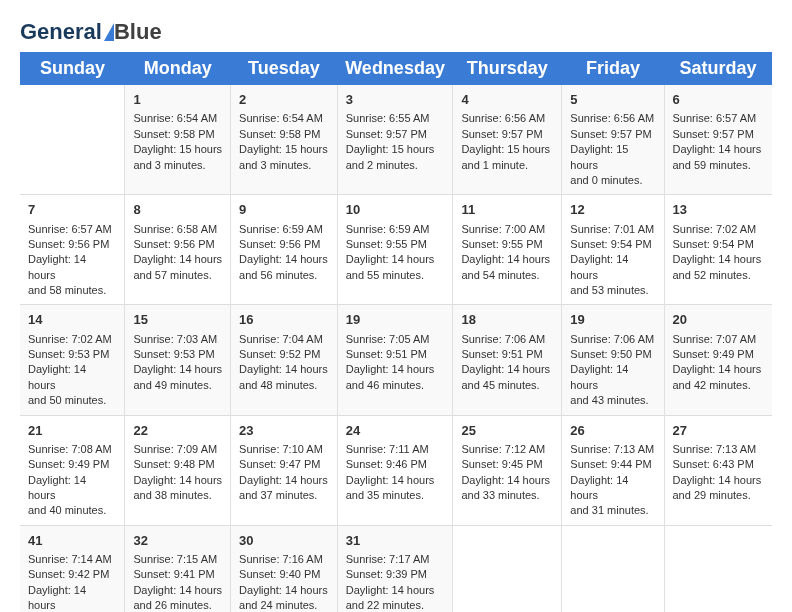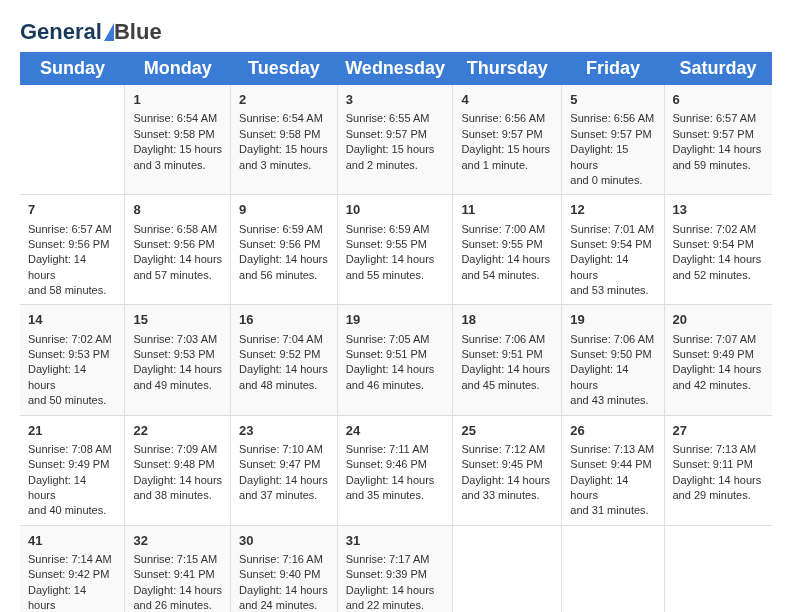--- a/index.html
+++ b/index.html
@@ -311,21 +311,21 @@
         <td>
           <span class="day-number">26</span>
           <div>Sunrise: 7:13 AM</div>
           <div>Sunset: 9:44 PM</div>
           <div>Daylight: 14 hours</div>
           <div>and 31 minutes.</div>
         </td>
         <td>
           <span class="day-number">27</span>
           <div>Sunrise: 7:13 AM</div>
-          <div>Sunset: 9:11 PM</div>
+          <div>Sunset: 6:43 PM</div>
           <div>Daylight: 14 hours</div>
           <div>and 29 minutes.</div>
         </td>
       </tr>
       <tr>
         <td>
           <span class="day-number">41</span>
           <div>Sunrise: 7:14 AM</div>
           <div>Sunset: 9:42 PM</div>
           <div>Daylight: 14 hours</div>

